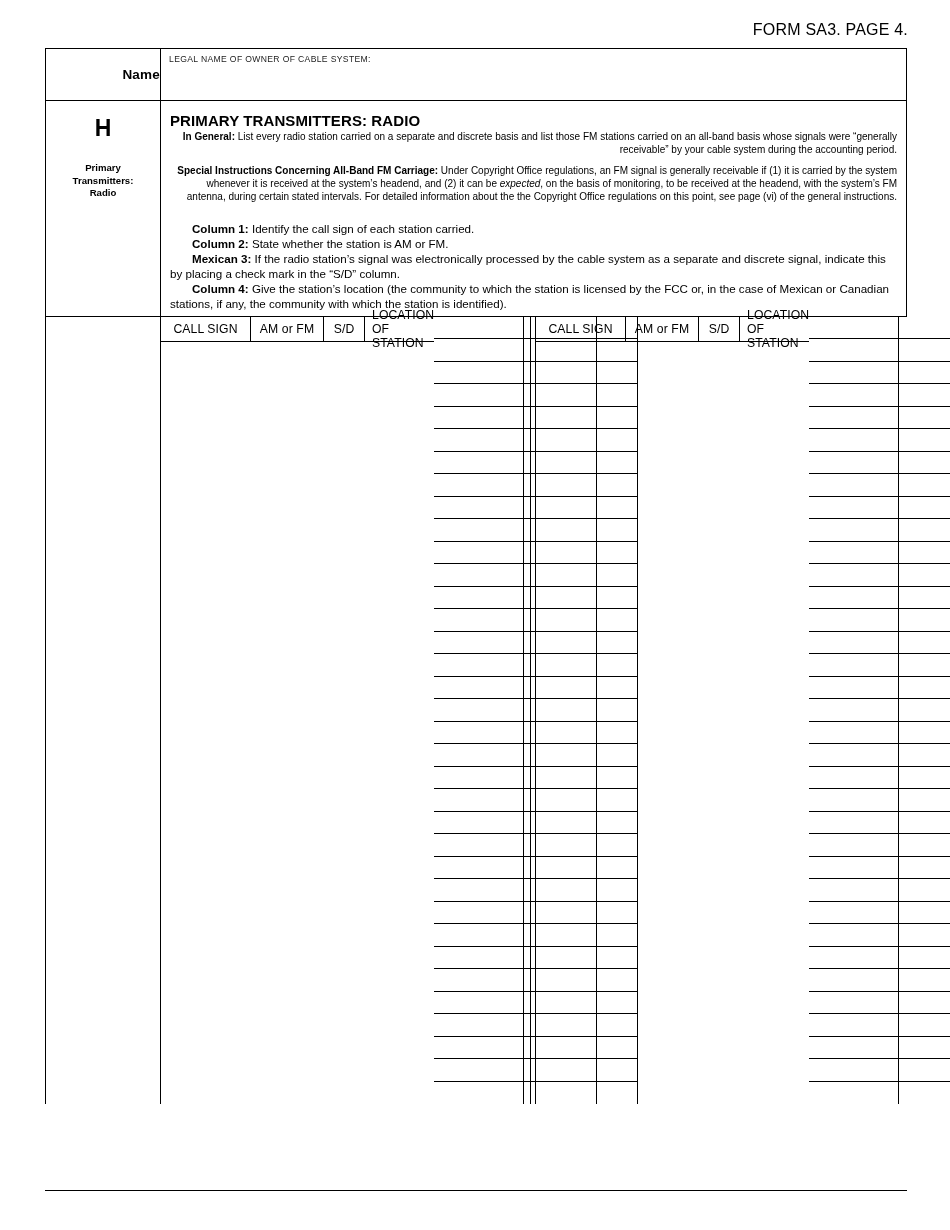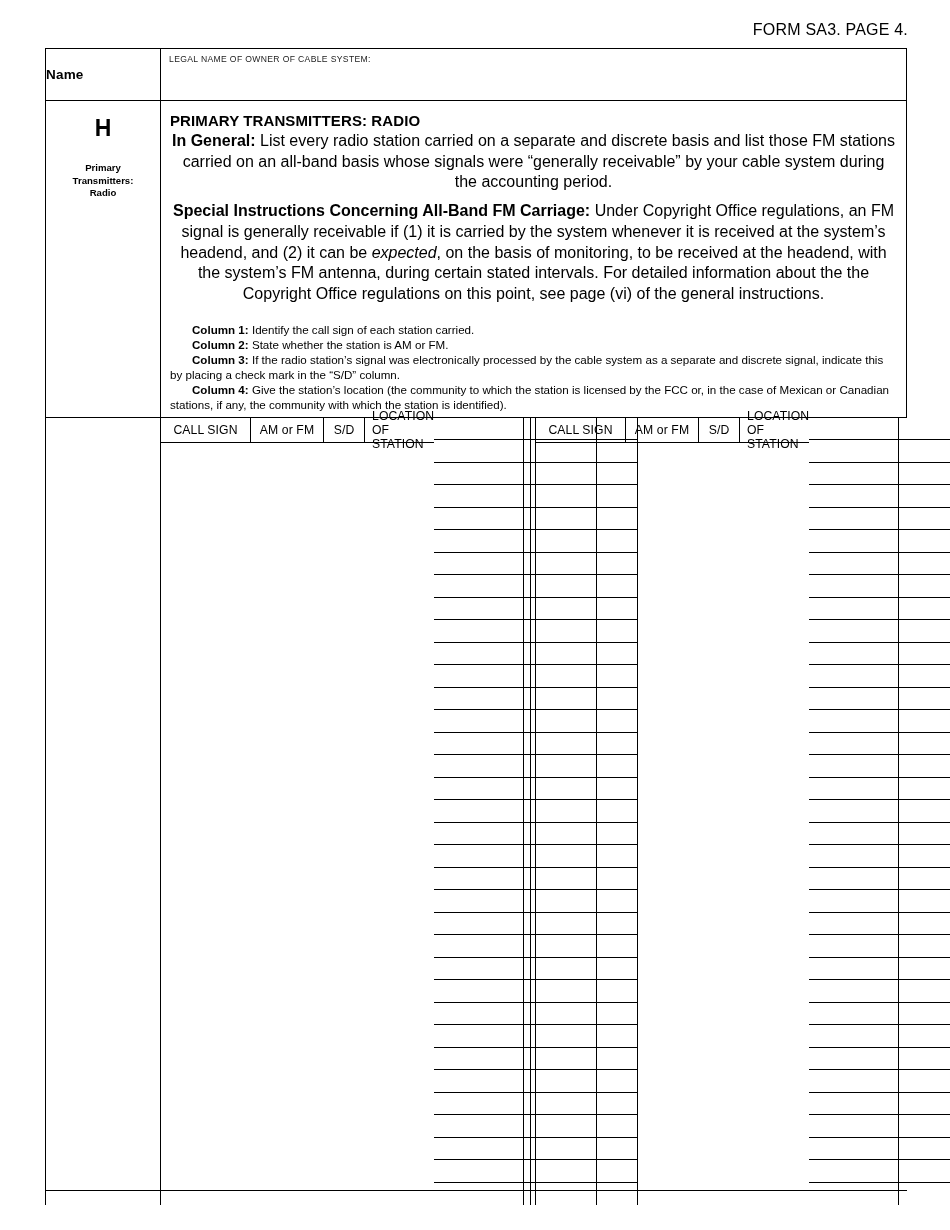--- a/index.html
+++ b/index.html
@@ -43,21 +43,21 @@
     display: flex;
     border-bottom: 1.3px solid #000;
     height: 52px;
   }
   .name-label-cell {
     width: 115px;
     min-width: 115px;
     border-right: 1.3px solid #000;
     display: flex;
     align-items: center;
-    justify-content: flex-start;
+    justify-content: flex-end;
   }
   .name-label-cell .lbl {
     font-size: 13.5px;
     font-weight: bold;
     letter-spacing: 0.2px;
   }
   .name-value-cell {
     flex: 1;
     padding: 5px 0 0 8px;
   }
@@ -95,24 +95,24 @@
     flex: 1;
     padding: 11px 9px 5px 9px;
   }
   .sec-title {
     font-size: 15px;
     font-weight: bold;
     letter-spacing: 0.1px;
     margin: 0 0 2px 0;
   }
   .para {
-    font-size: 16px;
+    font-size: 10px;
     line-height: 1.295;
     margin: 0 0 8px 0;
-    text-align: center;
+    text-align: right;
   }
   .para:last-child { margin-bottom: 0; }
   .para b { font-weight: bold; }
   .para i { font-style: italic; }
   .col-line {
     font-size: 11.6px;
     line-height: 1.295;
     margin: 0;
     text-indent: 22px;
   }
@@ -220,21 +220,21 @@
     <div class="section-main">
       <div class="sec-title">PRIMARY TRANSMITTERS: RADIO</div>
 
       <p class="para"><b>In General:</b><span> List every radio station carried on a separate and discrete basis and list those FM stations carried on an all-band basis whose signals were “generally receivable” by your cable system during the accounting period.</span></p>
 
       <p class="para"><b>Special Instructions Concerning All-Band FM Carriage:</b><span> Under Copyright Office regulations, an FM signal is generally receivable if (1) it is carried by the system whenever it is received at the system’s headend, and (2) it can be </span><i>expected</i><span>, on the basis of monitoring, to be received at the headend, with the system’s FM antenna, during certain stated intervals. For detailed information about the the Copyright Office regulations on this point, see page (vi) of the general instructions.</span></p>
 
       <div class="cols-group">
         <p class="col-line"><b>Column 1:</b><span> Identify the call sign of each station carried.</span></p>
         <p class="col-line"><b>Column 2:</b><span> State whether the station is AM or FM.</span></p>
-        <p class="col-line"><b>Column 3:</b><span> If the radio station’s signal was electronically processed by the cable system as a separate and discrete signal, indicate this by placing a check mark in the “S/D” column.</span></p>
+        <p class="col-line"><b>Mexican 3:</b><span> If the radio station’s signal was electronically processed by the cable system as a separate and discrete signal, indicate this by placing a check mark in the “S/D” column.</span></p>
         <p class="col-line"><b>Column 4:</b><span> Give the station’s location (the community to which the station is licensed by the FCC or, in the case of Mexican or Canadian stations, if any, the community with which the station is identified).</span></p>
       </div>
     </div>
   </div>
 
   <div class="table-wrap">
     <div class="table-side"></div>
     <div class="table-main">
 
       <div class="half left">

